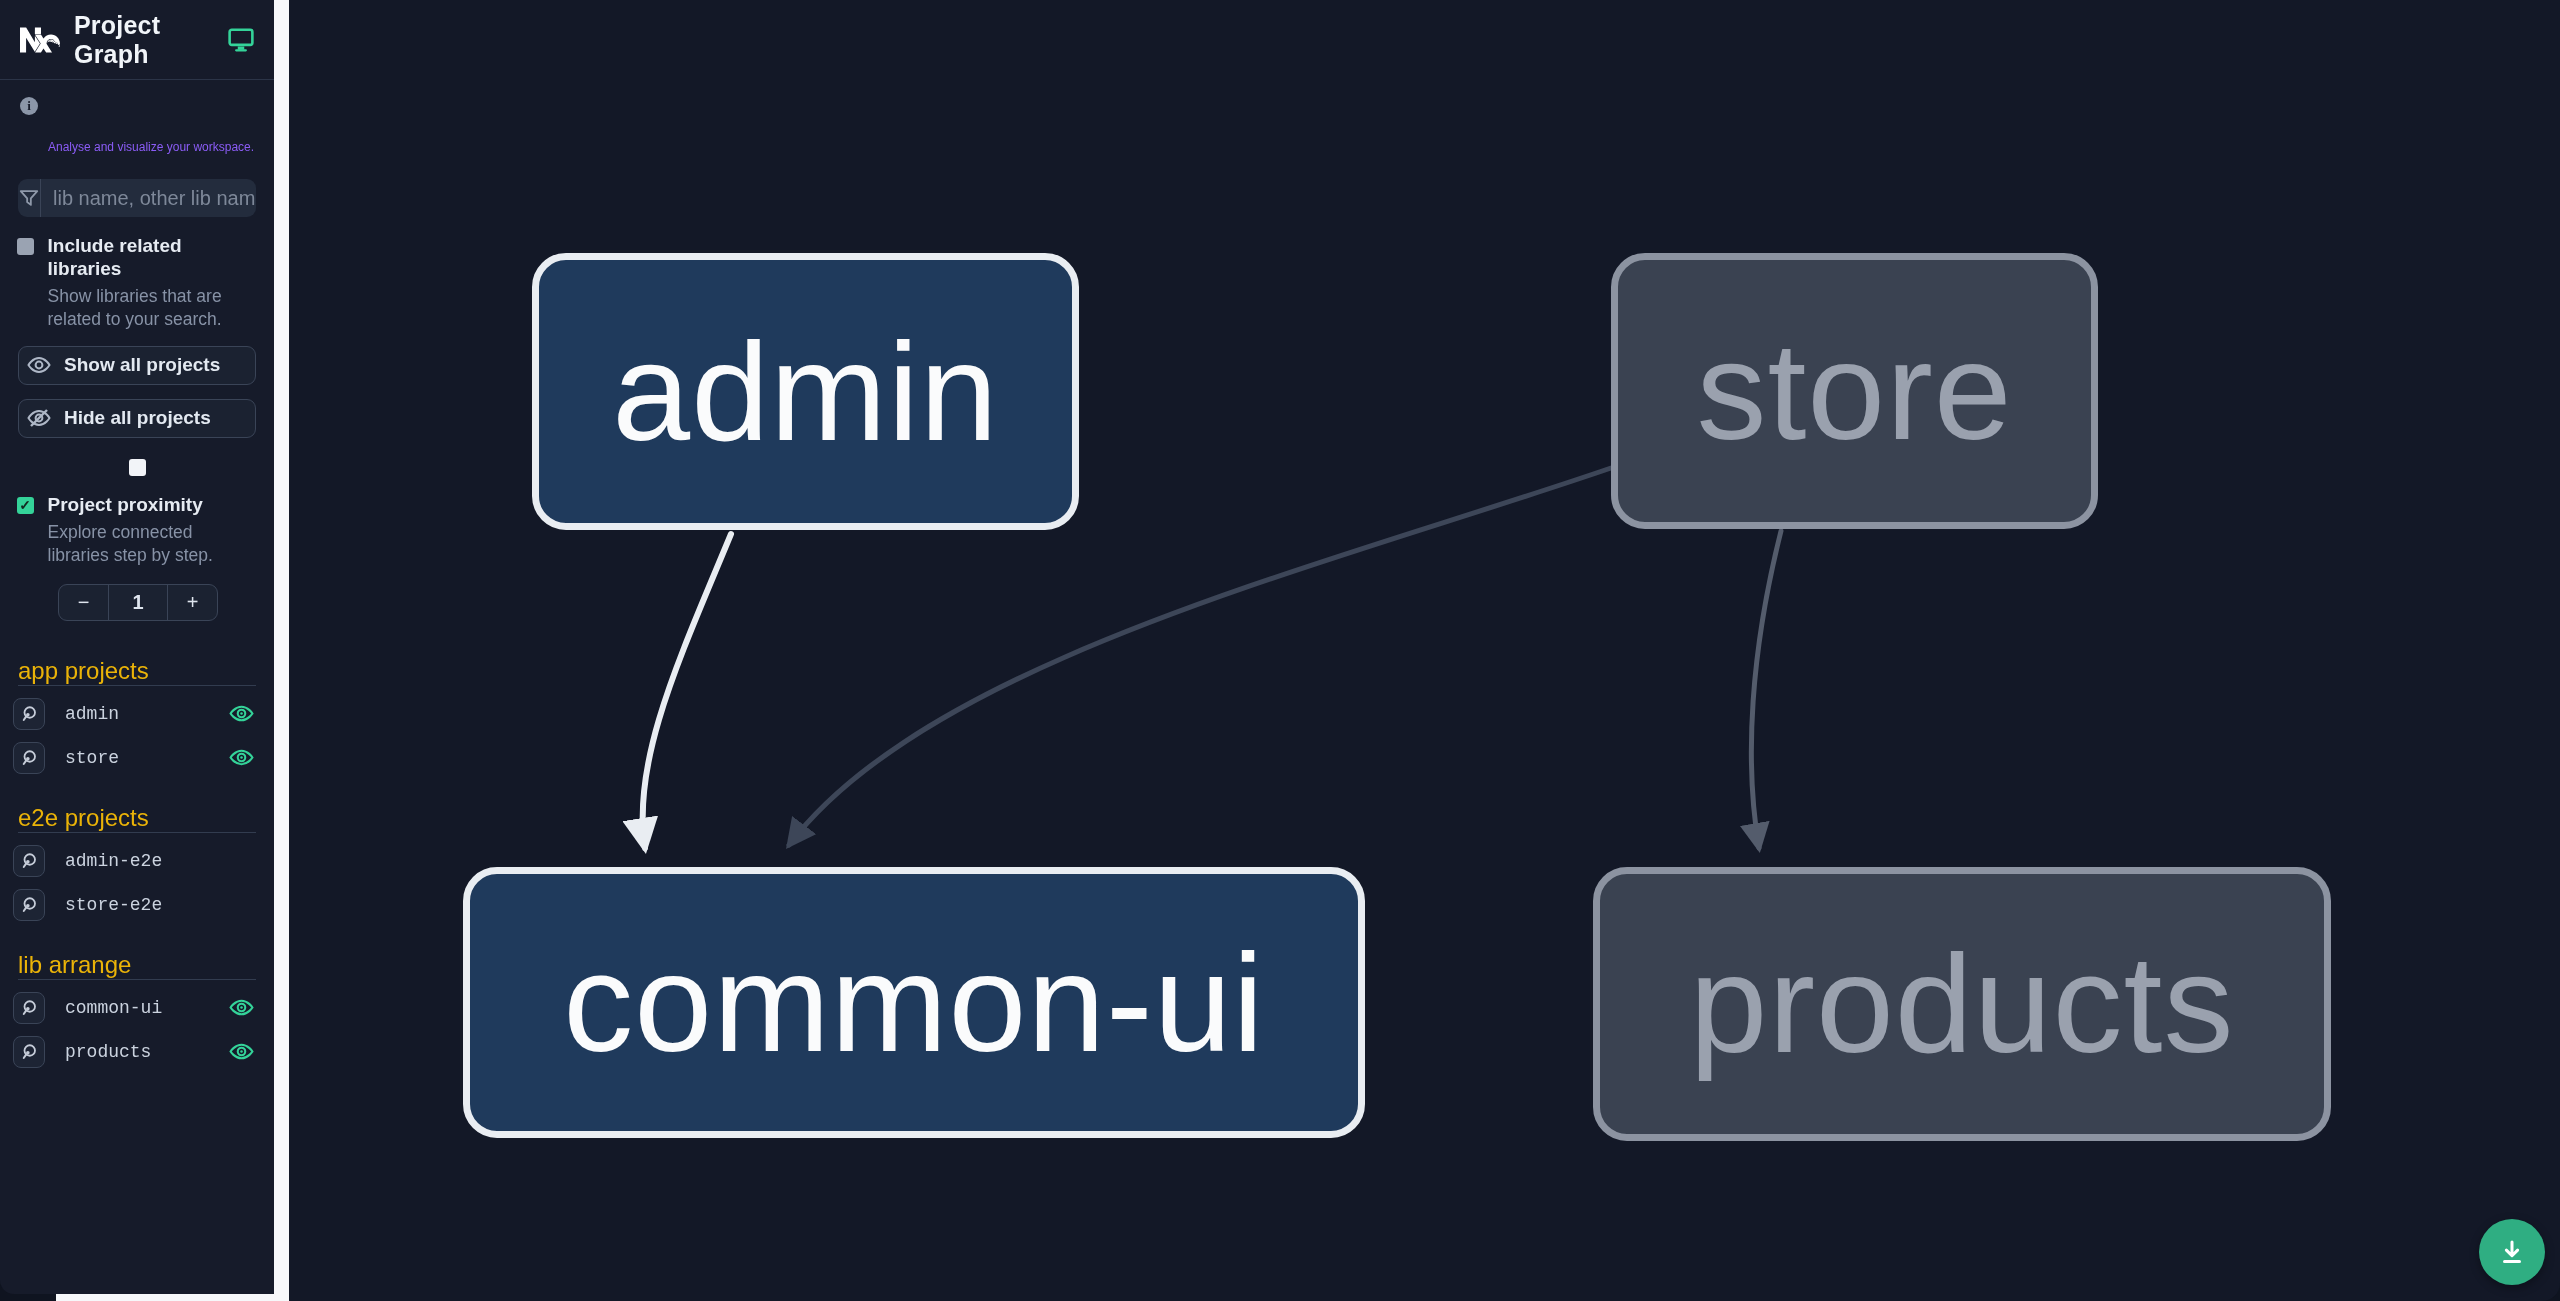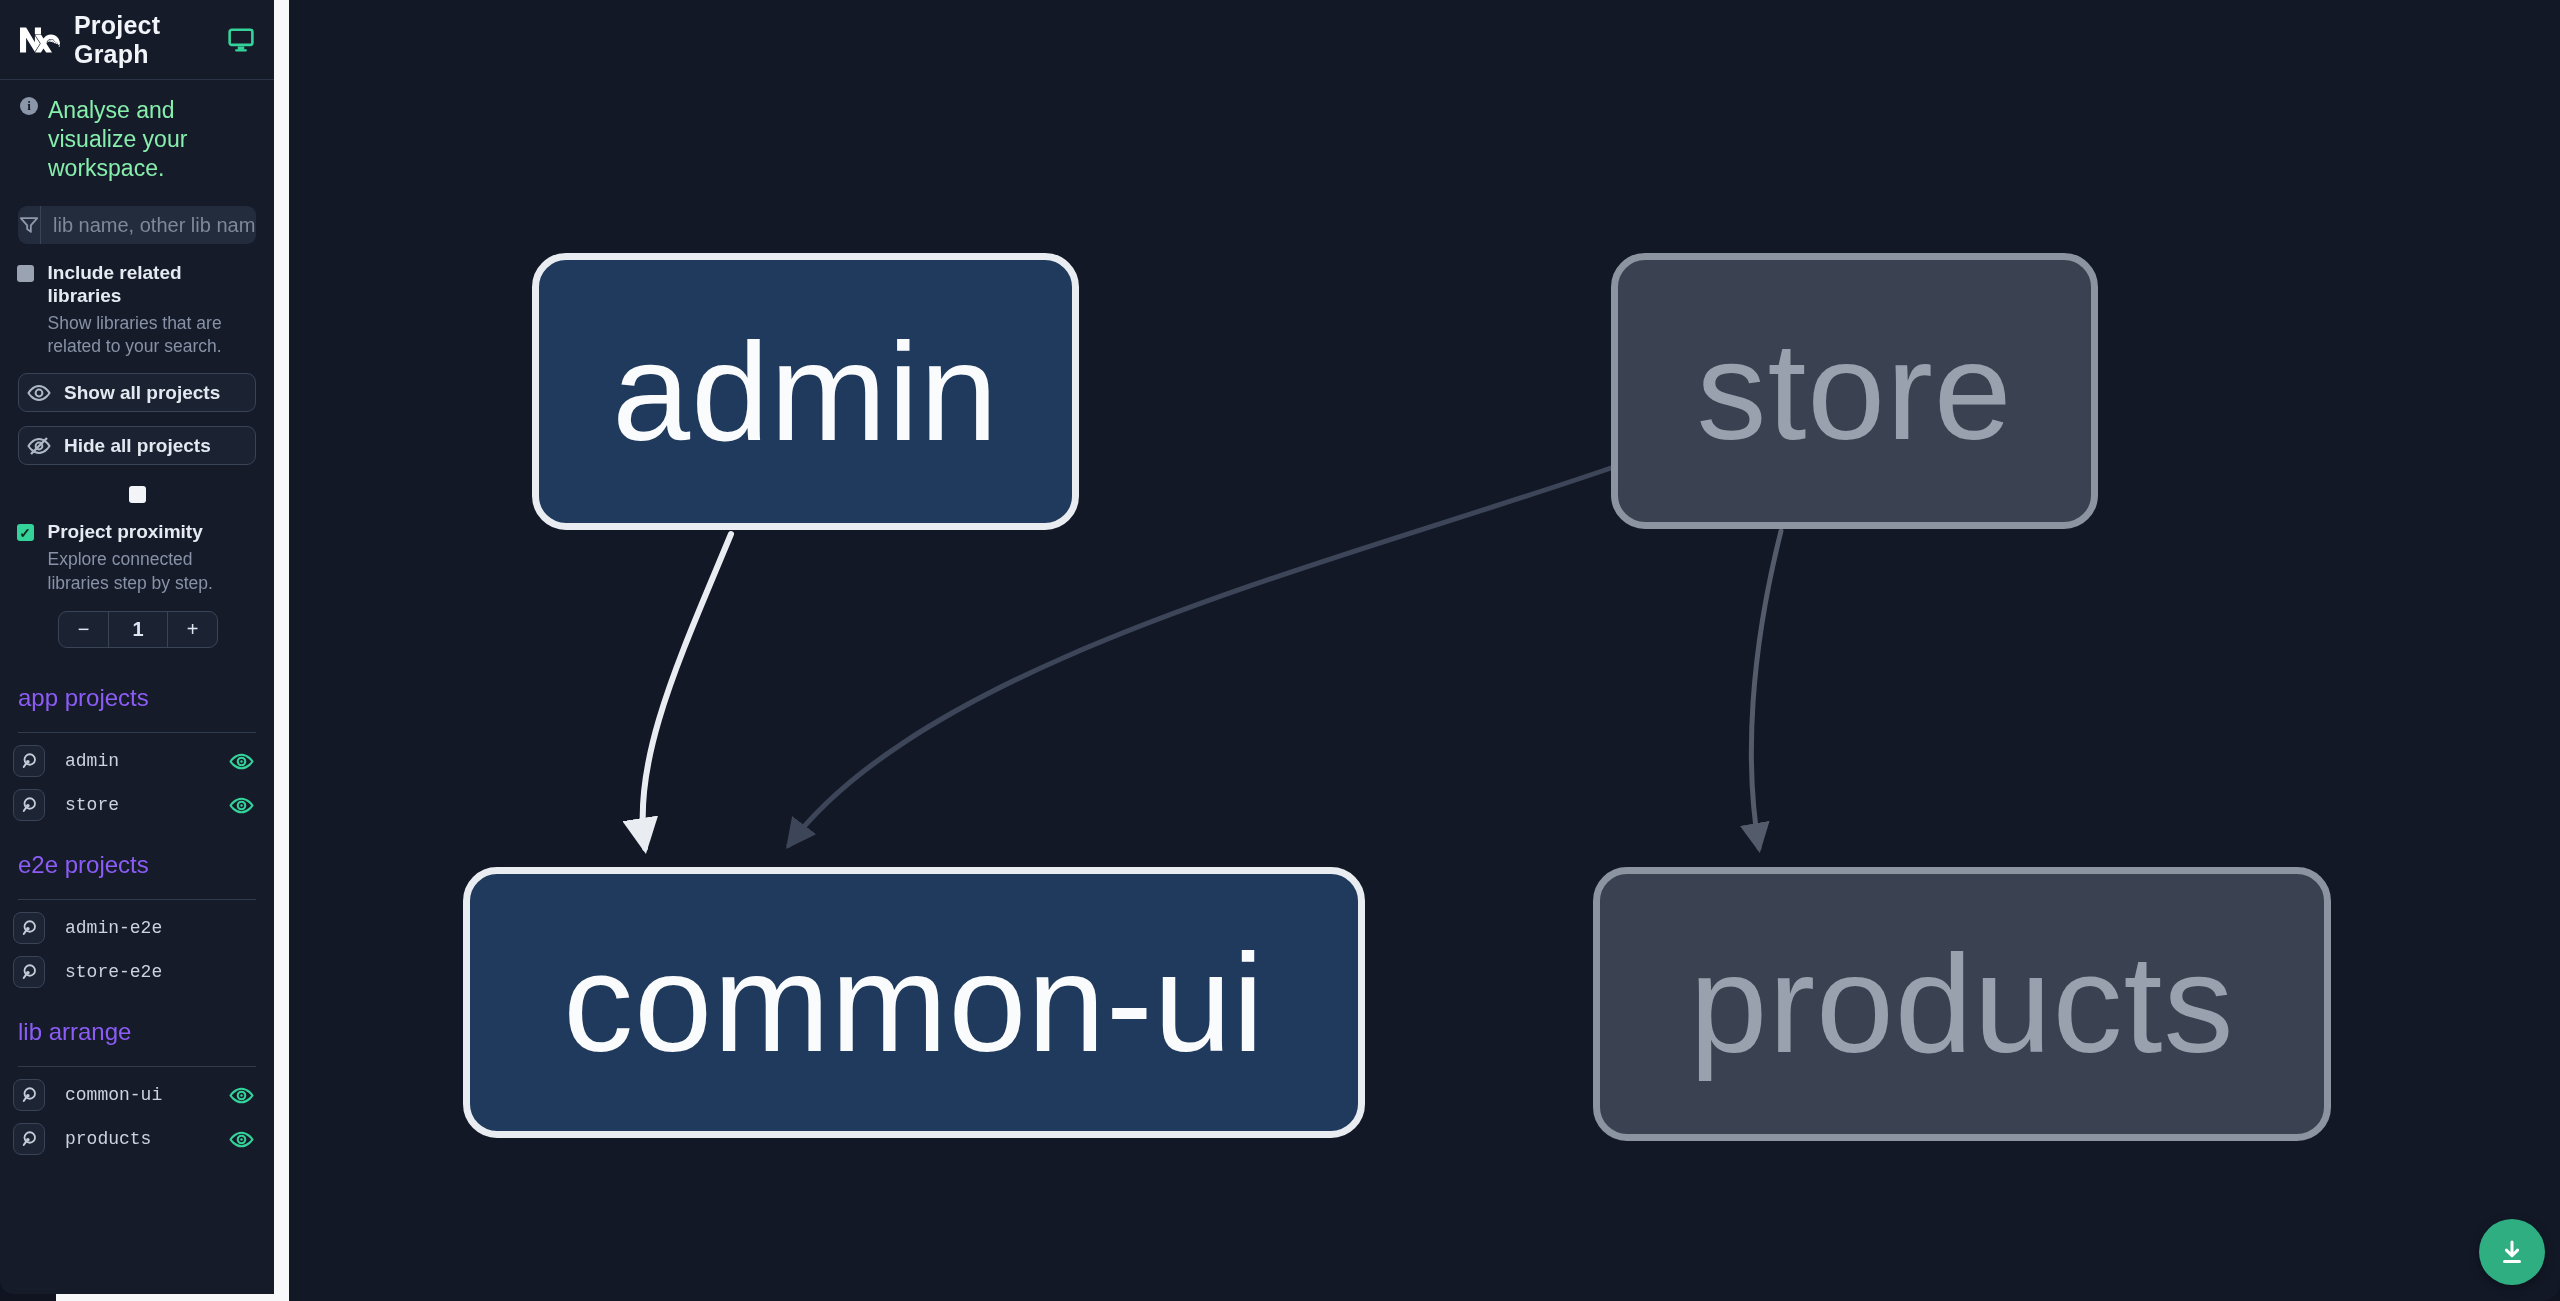--- a/index.html
+++ b/index.html
@@ -13,21 +13,21 @@
   .hscrollbar { position:absolute; left:56px; top:1294px; width:218px; height:7px; background:#f7f8fa; }
 
   .sb-header { height:80px; display:flex; align-items:center; padding:0 20px; gap:14px; border-bottom:1px solid #2b3447; flex:0 0 auto; }
   .nx-logo { width:40px; height:40px; flex:0 0 auto; }
   .sb-title { color:#f1f5f9; font-size:25px; font-weight:700; letter-spacing:.2px; flex:1; }
   .monitor-icon { width:26px; height:24px; flex:0 0 auto; }
 
   .info-row { display:flex; align-items:flex-start; gap:10px; padding:16px 18px 14px 20px; }
   .info-icon { width:18px; height:18px; border-radius:50%; background:#8b96a8; color:#161b2a; font-size:13px; font-weight:700;
                display:flex; align-items:center; justify-content:center; flex:0 0 auto; margin-top:1px; font-family:"Liberation Serif", serif; }
-  .info-text { color:#86efac; font-size:23px; line-height:1.25; }
+  .info-text { color:#8b5cf6; font-size:12px; line-height:1.25;margin-top:44px; }
 
   .filter-wrap { margin:10px 18px 0 18px; height:38px; background:#232c3d; border-radius:9px; display:flex; align-items:stretch; overflow:hidden; }
   .filter-icon-box { width:42px; display:flex; align-items:center; justify-content:center; border-right:1px solid #3a4457; }
   .filter-input { flex:1; background:transparent; border:none; outline:none; color:#dfe5ee; font-size:20px; padding:0 12px; font-family:"Liberation Sans", sans-serif; }
   .filter-input::placeholder { color:#7e8899; }
 
   .check-row { display:flex; gap:14px; padding:18px 18px 0 18px;justify-content:center; }
   .checkbox { width:17px; height:17px; border-radius:3px; margin-top:3px; flex:0 0 auto; }
   .checkbox.gray { background:#9aa3b2; }
   .checkbox.white { background:#f2f4f8; }
@@ -40,21 +40,21 @@
   .sb-btn .btn-label { color:#e3e9f1; font-size:19px; font-weight:700; }
   .btn-eye { width:24px; height:24px; }
 
   .counter { margin:16px 0 0 58px; width:160px; height:37px; border:1px solid #3a4457; background:#1b2231; border-radius:9px;
              display:flex; align-items:stretch; overflow:hidden; }
   .counter > div { display:flex; align-items:center; justify-content:center; color:#dfe5ee; font-size:20px; }
   .counter .c-btn { width:49px; cursor:pointer; }
   .counter .c-val { flex:1; border-left:1px solid #3a4457; border-right:1px solid #3a4457; font-weight:700; }
 
   .section { margin:0 18px; }
-  .section-title { color:#8b5cf6; font-size:24px; padding-bottom:20px; border-bottom:1px solid #323c4f; }
+  .section-title { color:#eab308; font-size:24px; padding-bottom:0; border-bottom:1px solid #323c4f; }
   .proj-row { display:flex; align-items:center; margin-top:12px; gap:20px; }
   .proj-icon-box { width:32px; height:32px; margin-left:-5px; border:1px solid #3a4457; background:#1d2434; border-radius:8px;
                    display:flex; align-items:center; justify-content:center; flex:0 0 auto; cursor:pointer; }
   .proj-name { flex:1; font-family:"Liberation Mono","DejaVu Sans Mono",monospace; font-size:18px; color:#cbd3df; }
   .proj-eye { width:25px; height:25px; margin-right:2px; cursor:pointer; }
   .spacer-lg { height:36px; flex:0 0 auto; }
   .spacer-md { height:30px; flex:0 0 auto; }
 
   
   .canvas { position:absolute; left:289px; top:0; width:2271px; height:1301px; background:#131827;

